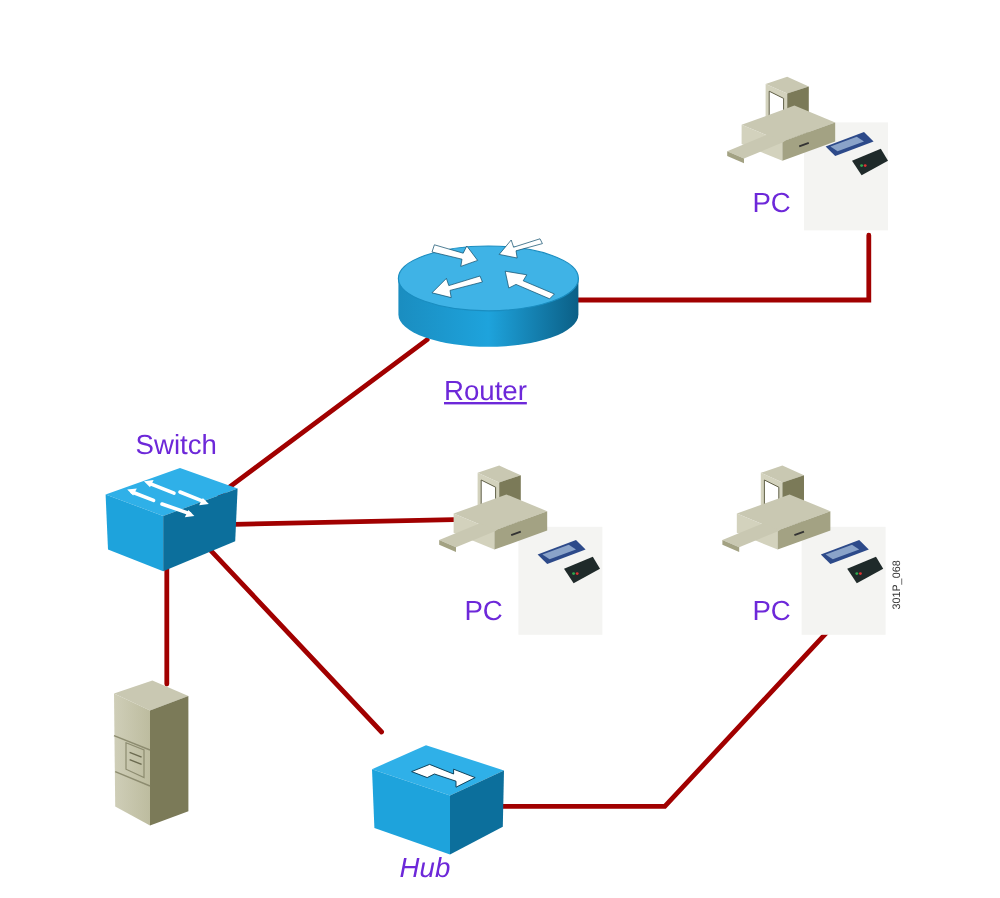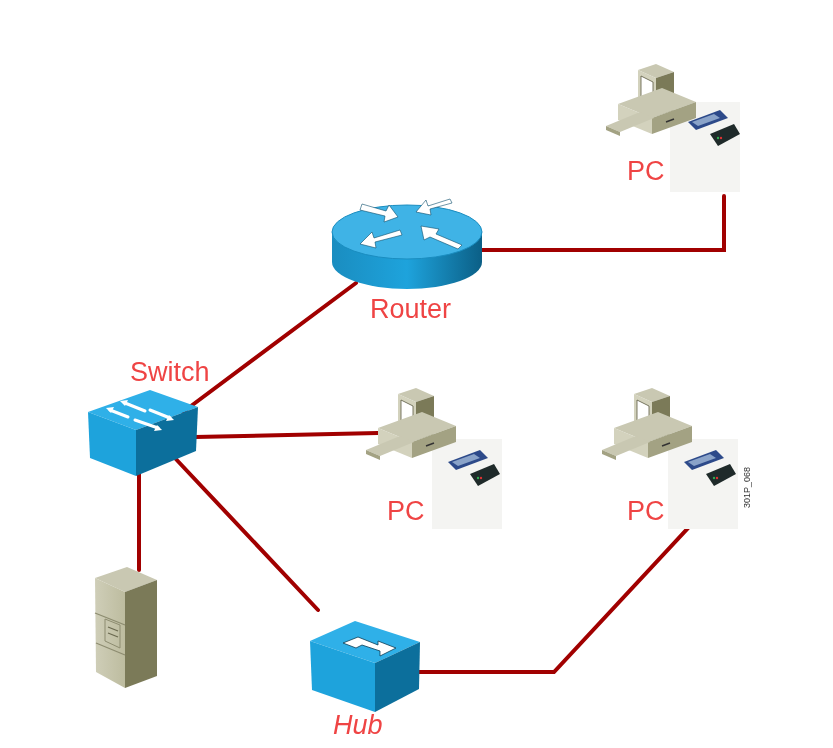--- a/index.html
+++ b/index.html
@@ -1,18 +1,18 @@
 <!DOCTYPE html>
 <html><head>
   <meta charset="utf-8">
   <style>
     html, body { margin: 0; padding: 0; background: #ffffff; }
     body { width: 833px; height: 748px; position: relative; overflow: hidden; font-family: "Liberation Sans", sans-serif; }
     #stage { position: absolute; left: 0; top: 0; width: 833px; height: 748px; }
-    .lbl { position: absolute; font-family: "Liberation Sans", sans-serif; font-size: 27px; color: #ef4444; white-space: nowrap; }
+    .lbl { position: absolute; font-family: "Liberation Sans", sans-serif; font-size: 23px; color: #6d28d9; white-space: nowrap; }
     .code { position: absolute; font-family: "Liberation Sans", sans-serif; font-size: 9px; color: #333; transform: rotate(-90deg); transform-origin: left top; white-space: nowrap; }
   </style>
 </head>
 <body>
 
 <div id="stage">
   <svg width="833" height="748" viewBox="0 0 833 748" xmlns="http://www.w3.org/2000/svg">
     <defs>
       <linearGradient id="routerSide" x1="0" x2="1" y1="0" y2="0">
         <stop offset="0" stop-color="#1a8dc0"></stop>
@@ -136,20 +136,20 @@
       <line x1="66" y1="62" x2="74" y2="59" stroke="#333" stroke-width="1.5"></line>
       <polygon points="88,78 120,66 128,74 96,86" fill="#2d4a8a"></polygon>
       <polygon points="92,78 114,70 120,74 98,82" fill="#8aa3c9"></polygon>
       <polygon points="110,90 134,80 140,90 118,102" fill="#1f2a2a"></polygon>
       <circle cx="118" cy="94" r="1.2" fill="#2fa84f"></circle>
       <circle cx="121" cy="94" r="1.2" fill="#d33"></circle>
     </g>
   </svg>
 
   
-  <div class="lbl" style="left:370px; top:294px;">Router</div>
-  <div class="lbl" style="left:113px; top:357px;margin-left:17px;">Switch</div>
+  <div class="lbl" style="left:370px; top:312px;text-decoration:underline;">Router</div>
+  <div class="lbl" style="left:113px; top:357px;">Switch</div>
   <div class="lbl" style="left:333px; top:710px;font-style:italic;">Hub</div>
   <div class="lbl" style="left:627px; top:156px;">PC</div>
   <div class="lbl" style="left:387px; top:496px;">PC</div>
   <div class="lbl" style="left:627px; top:496px;">PC</div>
   <div class="code" style="left:742px; top:508px;">301P_068</div>
 </div>
 
 </body></html>

